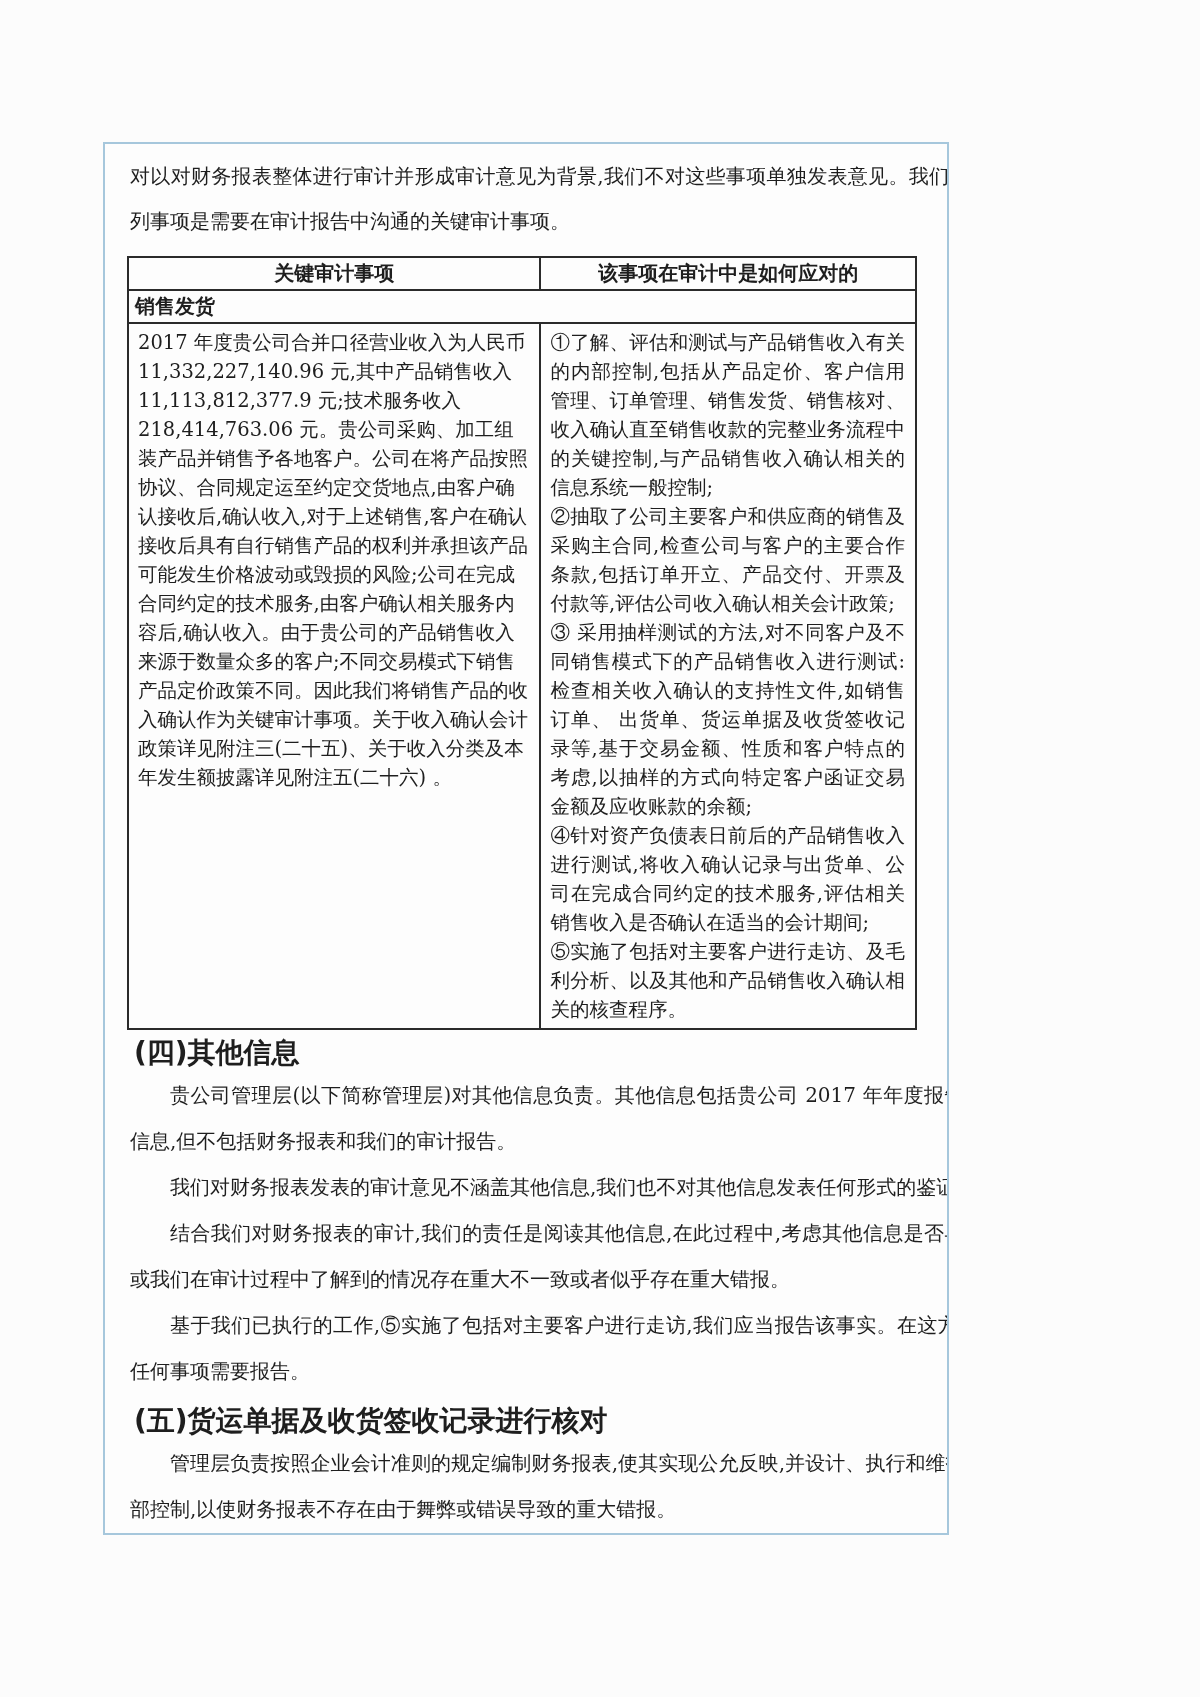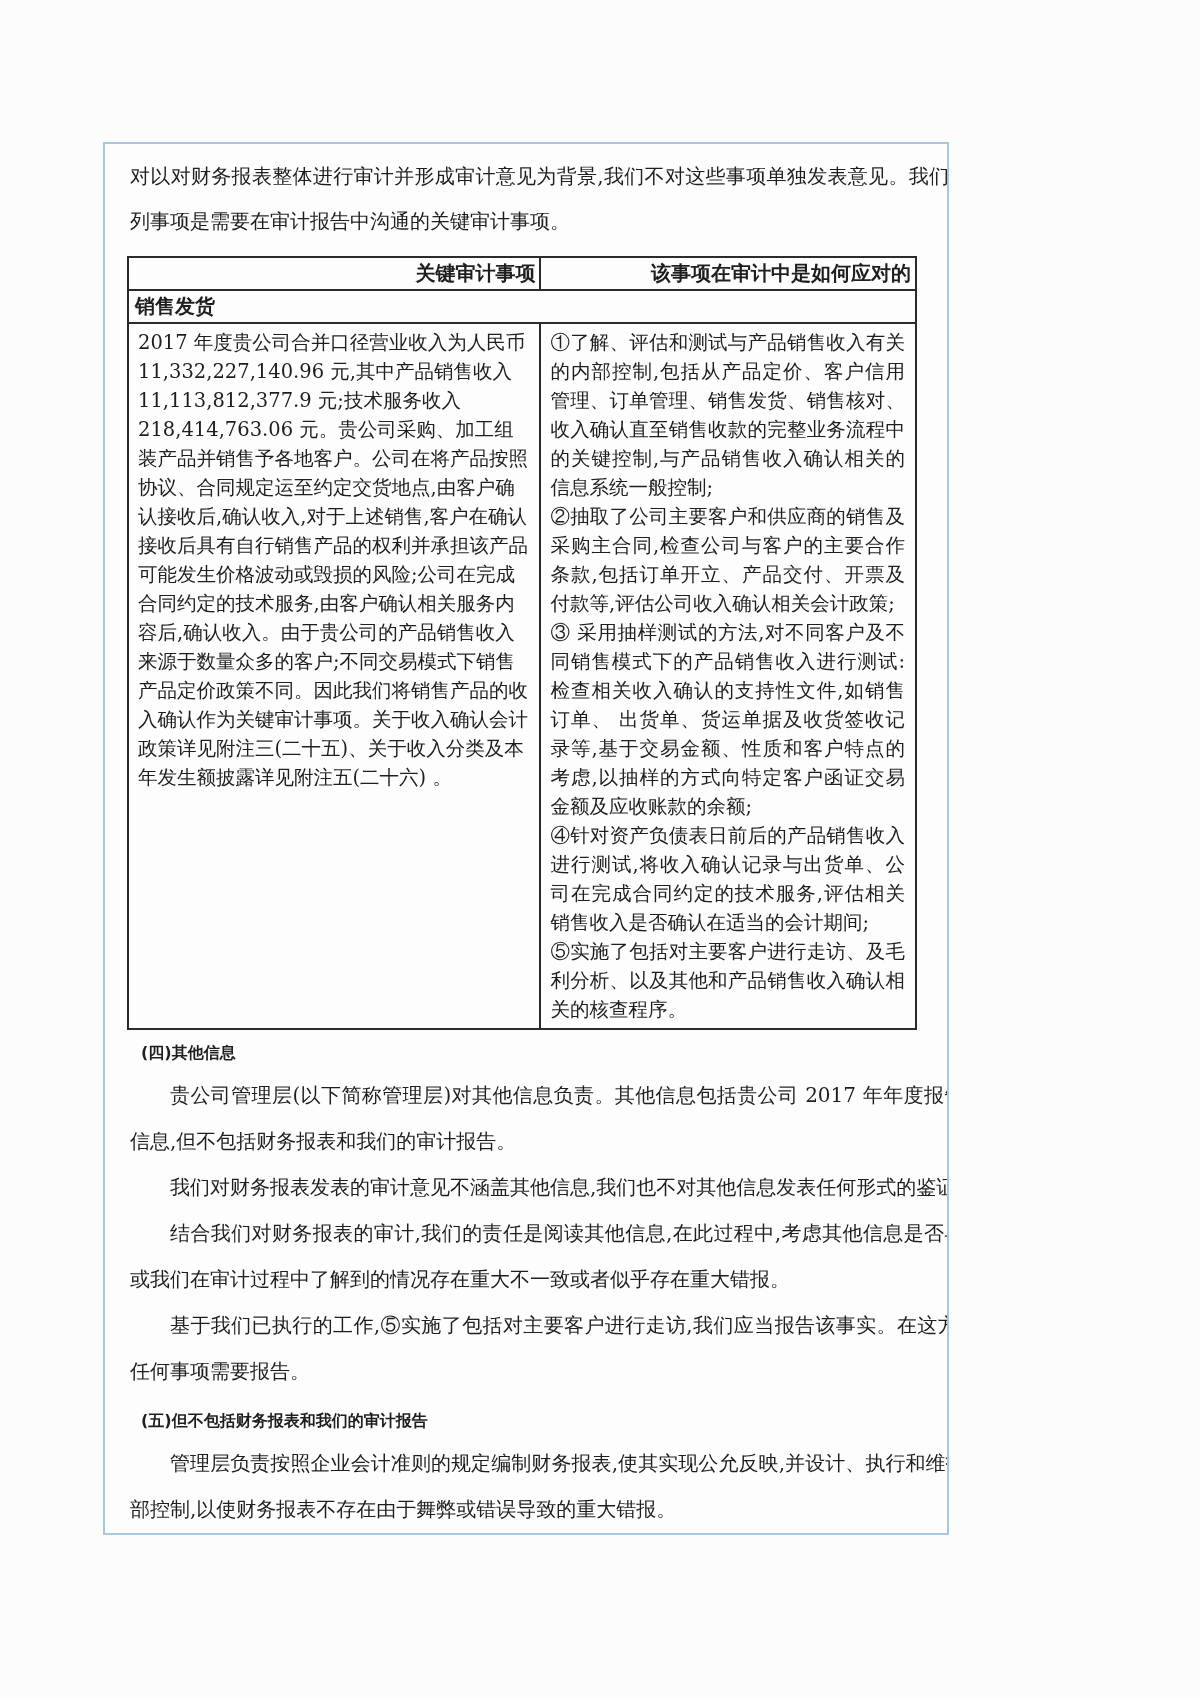--- a/index.html
+++ b/index.html
@@ -37,21 +37,21 @@
   }
   table.audit-table th,
   table.audit-table td {
     border: 2px solid var(--table_border, #2b2b2b);
   }
   .th-cell {
     height: 33px;
     font-family: "DejaVu Sans", "Liberation Sans", sans-serif;
     font-weight: bold;
     font-size: 20px;
-    text-align: right;
+    text-align: center;
     vertical-align: middle;
     padding: 0 4px;
   }
   .col-left  { width: 472px; }
   .col-right { width: 467px; }
   .group-row td {
     height: 33px;
     font-family: "DejaVu Sans", "Liberation Sans", sans-serif;
     font-weight: bold;
     font-size: 20px;
@@ -66,23 +66,23 @@
     padding: 4px 10px 4px 9px;
     height: 678px;
     border-radius: 20px;
   }
   .left-cell  { text-align: left; }
   .right-cell { text-align: justify; text-justify: inter-ideograph; }
   .right-cell .resp-item { text-align: justify; }
   .section-heading {
     font-family: "DejaVu Sans", "Liberation Sans", sans-serif;
     font-weight: bold;
-    font-size: 16px;
+    font-size: 28px;
     line-height: 34px;
-    margin: 6px 0 2px 11px;
+    margin: 6px 0 2px 4px;
   }
   .section-heading.second { margin-top: 10px; }
   .para {
     width: 916px;
     font-size: 20px;
     line-height: 46px;
     text-align: justify;
     text-justify: inter-ideograph;
     text-indent: 2em;
   }
@@ -118,17 +118,17 @@
 
   <div>
     <h2 class="section-heading">(四)其他信息</h2>
     <p class="para">贵公司管理层(以下简称管理层)对其他信息负责。其他信息包括贵公司 2017 年年度报告中涵盖的信息,但不包括财务报表和我们的审计报告。</p>
     <p class="para">我们对财务报表发表的审计意见不涵盖其他信息,我们也不对其他信息发表任何形式的鉴证结论。</p>
     <p class="para">结合我们对财务报表的审计,我们的责任是阅读其他信息,在此过程中,考虑其他信息是否与财务报表或我们在审计过程中了解到的情况存在重大不一致或者似乎存在重大错报。</p>
     <p class="para">基于我们已执行的工作,⑤实施了包括对主要客户进行走访,我们应当报告该事实。在这方面,我们无任何事项需要报告。</p>
   </div>
 
   <div>
-    <h2 class="section-heading second">(五)但不包括财务报表和我们的审计报告</h2>
+    <h2 class="section-heading second">(五)货运单据及收货签收记录进行核对</h2>
     <p class="para">管理层负责按照企业会计准则的规定编制财务报表,使其实现公允反映,并设计、执行和维护必要的内部控制,以使财务报表不存在由于舞弊或错误导致的重大错报。</p>
   </div>
 
 </div>
 
 </body></html>

